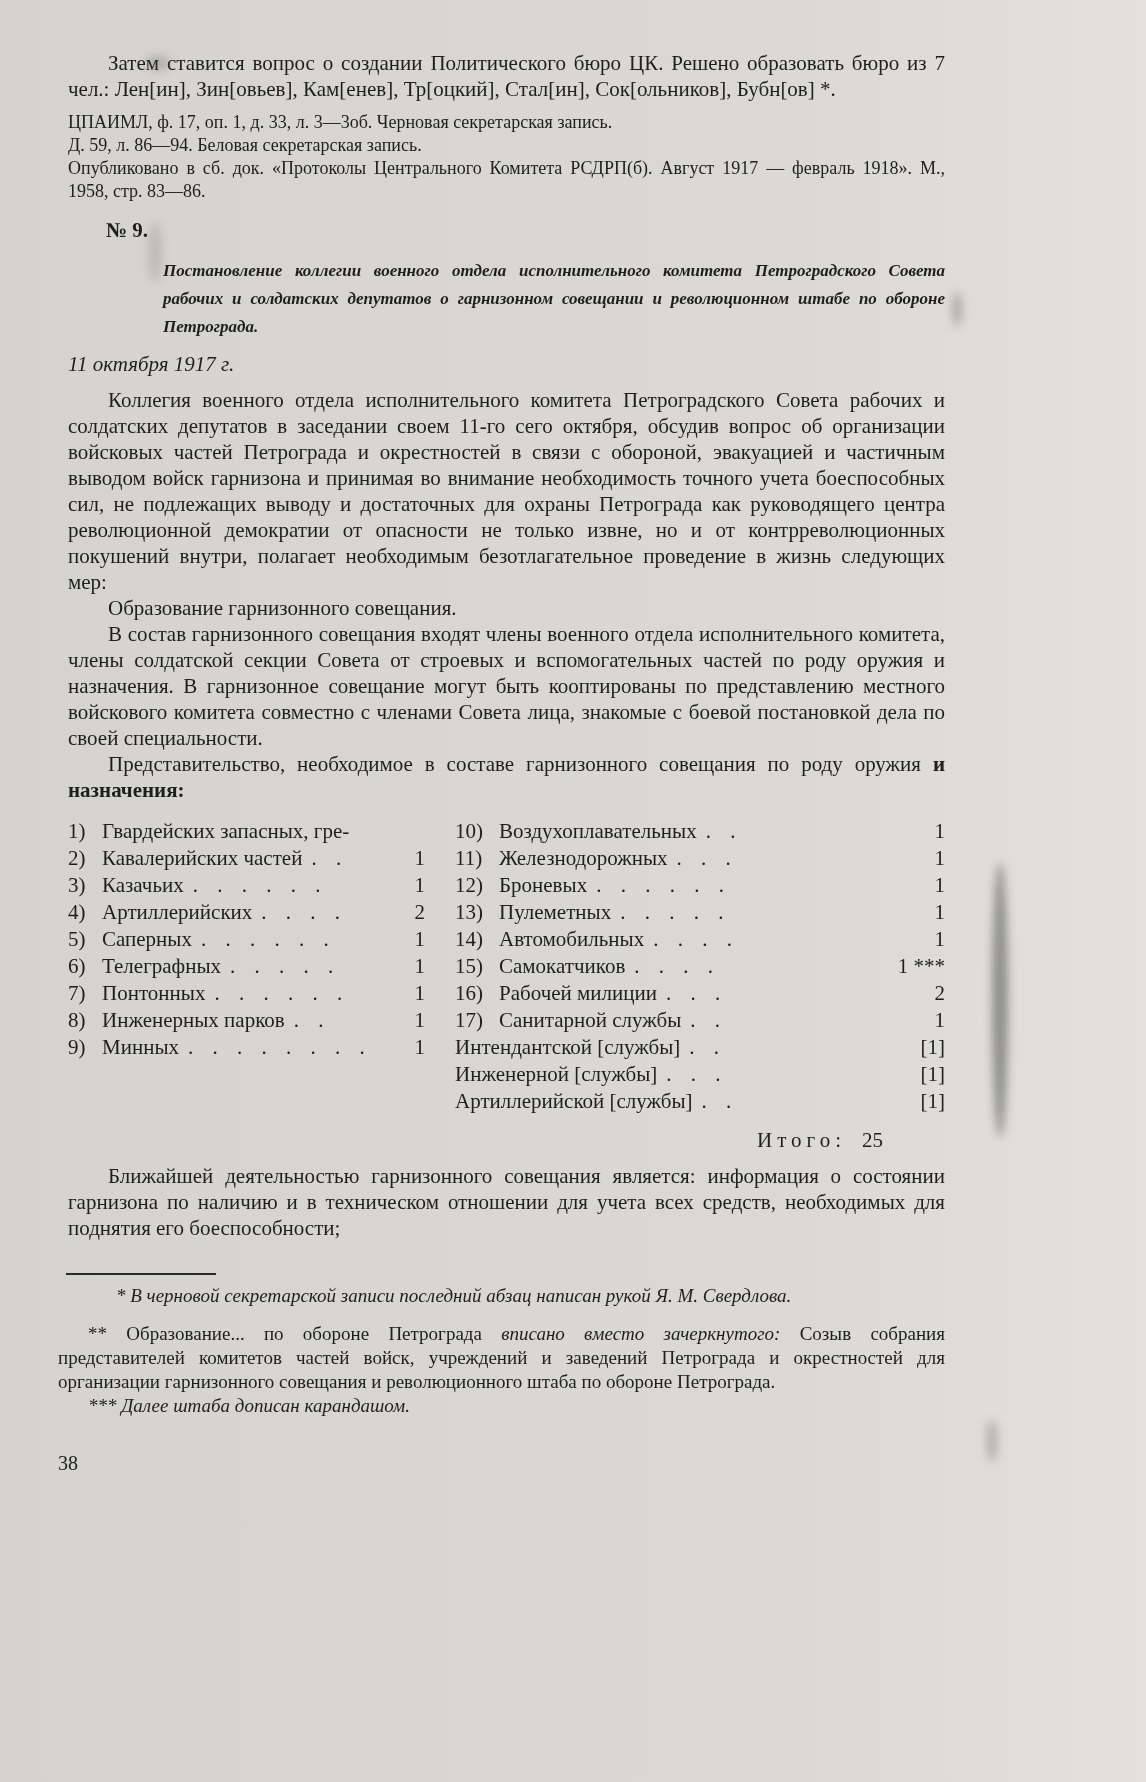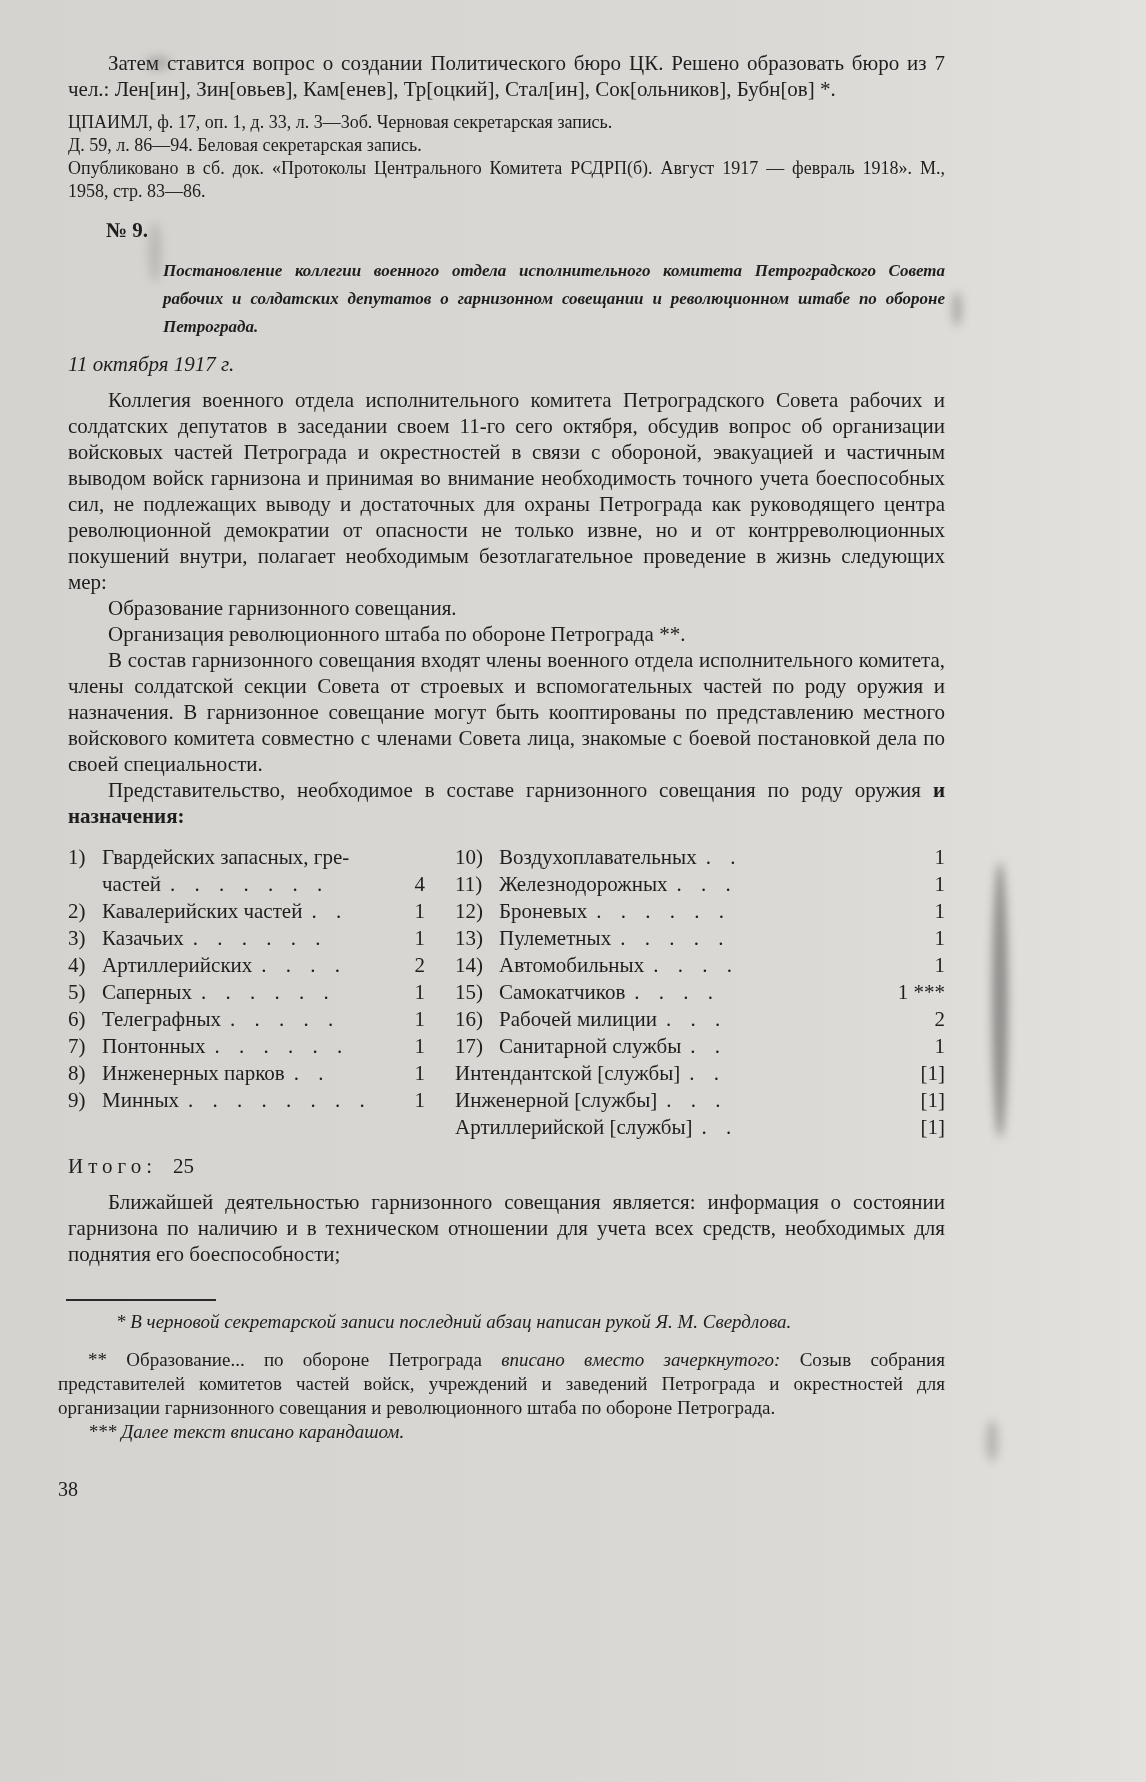--- a/index.html
+++ b/index.html
@@ -22,21 +22,21 @@
   .date { font-style: italic; font-size: 21px; text-align: left; padding-right: 42px; margin-top: 11px; }
   .roster { display: flex; gap: 30px; margin-top: 15px; font-size: 21px; line-height: 27px; }
   .col-l { width: 357px; flex: none; }
   .col-r { flex: 1; }
   .row { display: flex; align-items: baseline; }
   .num { flex: none; width: 34px; }
   .col-r .num { width: 44px; }
   .lbl { flex: none; white-space: nowrap; }
   .dots { flex: 1; overflow: hidden; white-space: nowrap; letter-spacing: 7px; padding-left: 9px; }
   .val { flex: none; text-align: right; white-space: nowrap; }
-  .total { margin-top: 13px; font-size: 21px; text-align: left; padding-right: 62px; }
+  .total { margin-top: 13px; font-size: 21px; text-align: right; padding-right: 62px; }
   .tlabel { letter-spacing: 5px; margin-right: 16px; }
   .rule { width: 150px; border: 0; border-top: 2px solid #2a2a2a; margin: 32px 0 9px -2px; }
   .fns { font-size: 19px; line-height: 24px; margin-left: -10px; }
   .fn { text-align: justify; }
   .fn1 { font-style: italic; text-indent: 58px; }
   .fn2 { text-indent: 30px; margin-top: 14px; }
   .fn3 { font-style: italic; text-indent: 30px; }
   .fn-it { font-style: italic; }
   .bold { font-weight: bold; }
   .pagenum { margin: 34px 0 0 -10px; font-size: 20px; }
@@ -56,39 +56,32 @@
   </div>
 
   <p class="docnum">№ 9.</p>
 
   <p class="title">Постановление коллегии военного отдела исполнительного комитета Петроградского Совета рабочих и солдатских депутатов о гарнизонном совещании и революционном штабе по обороне Петрограда.</p>
 
   <p class="date">11 октября 1917 г.</p>
 
   <p class="body ind mt">Коллегия военного отдела исполнительного комитета Петроградского Совета рабочих и солдатских депутатов в заседании своем 11-го сего октября, обсудив вопрос об организации войсковых частей Петрограда и окрестностей в связи с обороной, эвакуацией и частичным выводом войск гарнизона и принимая во внимание необходимость точного учета боеспособных сил, не подлежащих выводу и достаточных для охраны Петрограда как руководящего центра революционной демократии от опасности не только извне, но и от контрреволюционных покушений внутри, полагает необходимым безотлагательное проведение в жизнь следующих мер:</p>
   <p class="body ind">Образование гарнизонного совещания.</p>
-  <p class="body ind">Организация революционного штаба по обороне Петрограда **.</p>
   <p class="body ind">В состав гарнизонного совещания входят члены военного отдела исполнительного комитета, члены солдатской секции Совета от строевых и вспомогательных частей по роду оружия и назначения. В гарнизонное совещание могут быть кооптированы по представлению местного войскового комитета совместно с членами Совета лица, знакомые с боевой постановкой дела по своей специальности.</p>
   <p class="body ind"><span>Представительство, необходимое в составе гарнизонного совещания по роду оружия </span><span class="bold">и назначения:</span></p>
 
   <div class="roster">
     <div class="col-l">
       <div class="row">
           <span class="num">1)</span>
           <span class="lbl">Гвардейских запасных, гре-</span>
           <span class="dots"></span>
           <span class="val"></span>
         </div>
       <div class="row">
-          <span class="num"></span>
-          <span class="lbl">частей</span>
-          <span class="dots">. . . . . . .</span>
-          <span class="val">4</span>
-        </div>
-      <div class="row">
           <span class="num">2)</span>
           <span class="lbl">Кавалерийских частей</span>
           <span class="dots">. .</span>
           <span class="val">1</span>
         </div>
       <div class="row">
           <span class="num">3)</span>
           <span class="lbl">Казачьих</span>
           <span class="dots">. . . . . .</span>
           <span class="val">1</span>
@@ -199,21 +192,21 @@
 
   <p class="total"><span class="tlabel">Итого:</span><span>25</span></p>
 
   <p class="body ind mt">Ближайшей деятельностью гарнизонного совещания является: информация о состоянии гарнизона по наличию и в техническом отношении для учета всех средств, необходимых для поднятия его боеспособности;</p>
 
   <hr class="rule">
 
   <div class="fns">
     <p class="fn fn1">* В черновой секретарской записи последний абзац написан рукой Я. М. Свердлова.</p>
     <p class="fn fn2"><span>** Образование... по обороне Петрограда </span><span class="fn-it">вписано вместо зачеркнутого:</span><span> Созыв собрания представителей комитетов частей войск, учреждений и заведений Петрограда и окрестностей для организации гарнизонного совещания и революционного штаба по обороне Петрограда.</span></p>
-    <p class="fn fn3">*** Далее текст вписано карандашом.</p>
+    <p class="fn fn3">*** Далее штаба дописан карандашом.</p>
   </div>
 
   <p class="pagenum">38</p>
 
 </div>
 
 <div class="artifact" style="left:992px; top:862px; width:16px; height:276px; background:rgba(35,35,35,0.42);"></div>
 <div class="artifact" style="left:952px; top:292px; width:10px; height:34px; background:rgba(60,60,60,0.30);"></div>
 <div class="artifact" style="left:986px; top:1420px; width:12px; height:42px; background:rgba(60,60,60,0.26);"></div>
 <div class="artifact" style="left:146px; top:56px; width:24px; height:14px; background:rgba(70,70,70,0.28);"></div>

